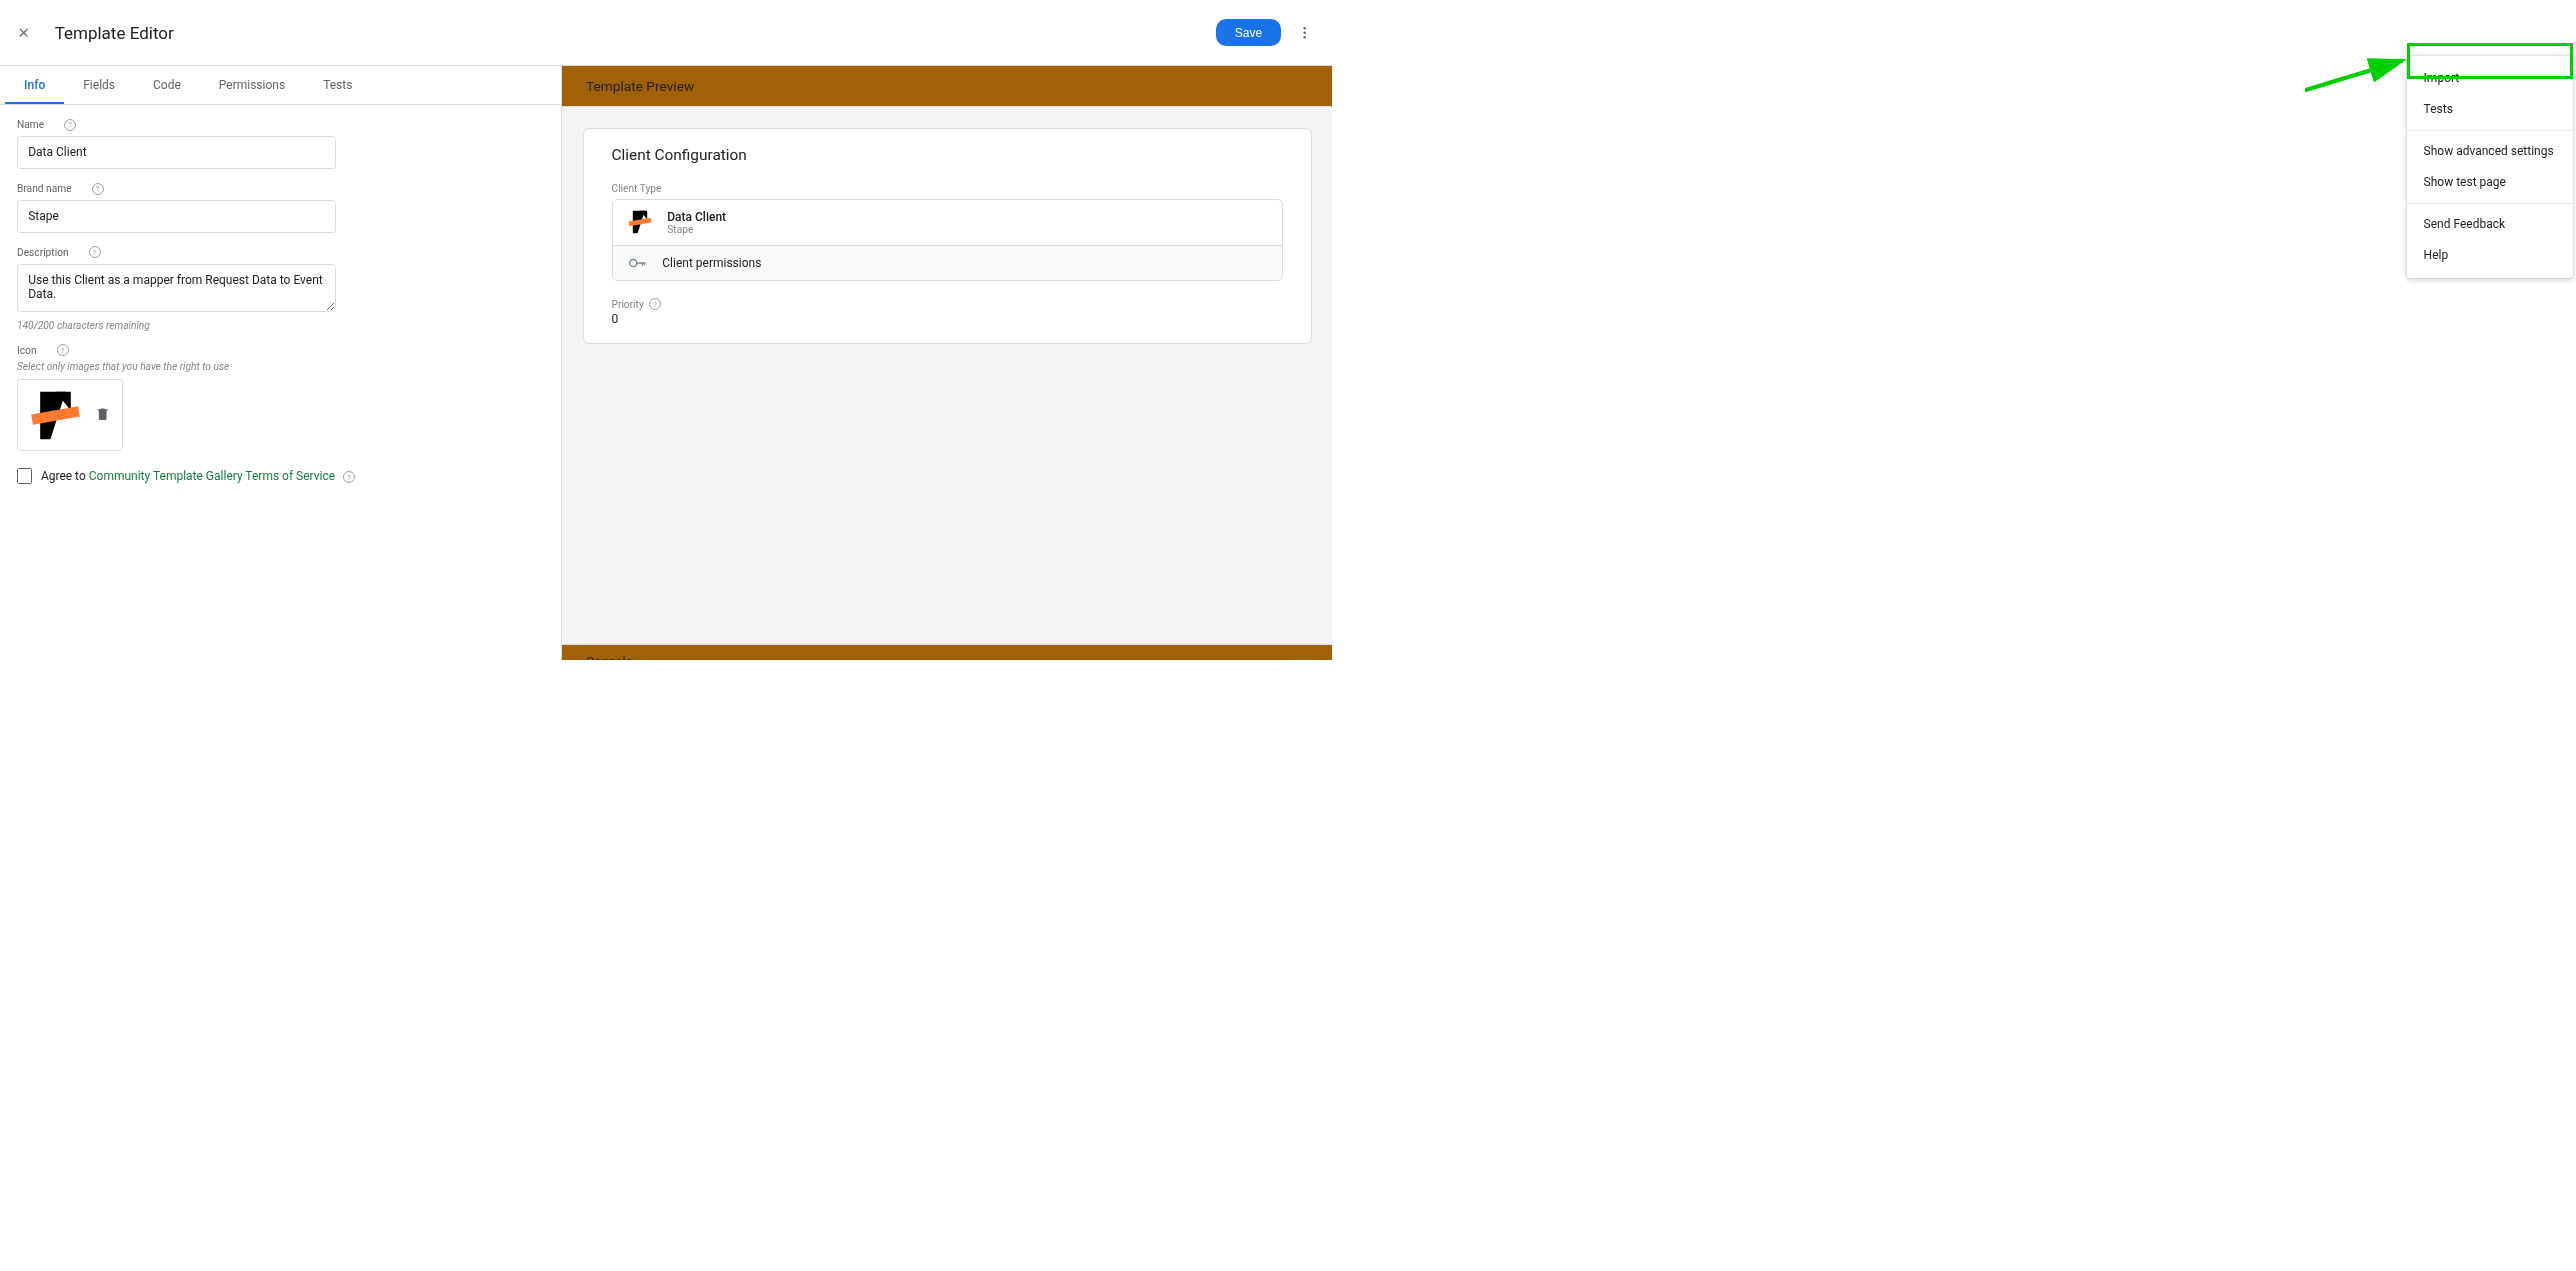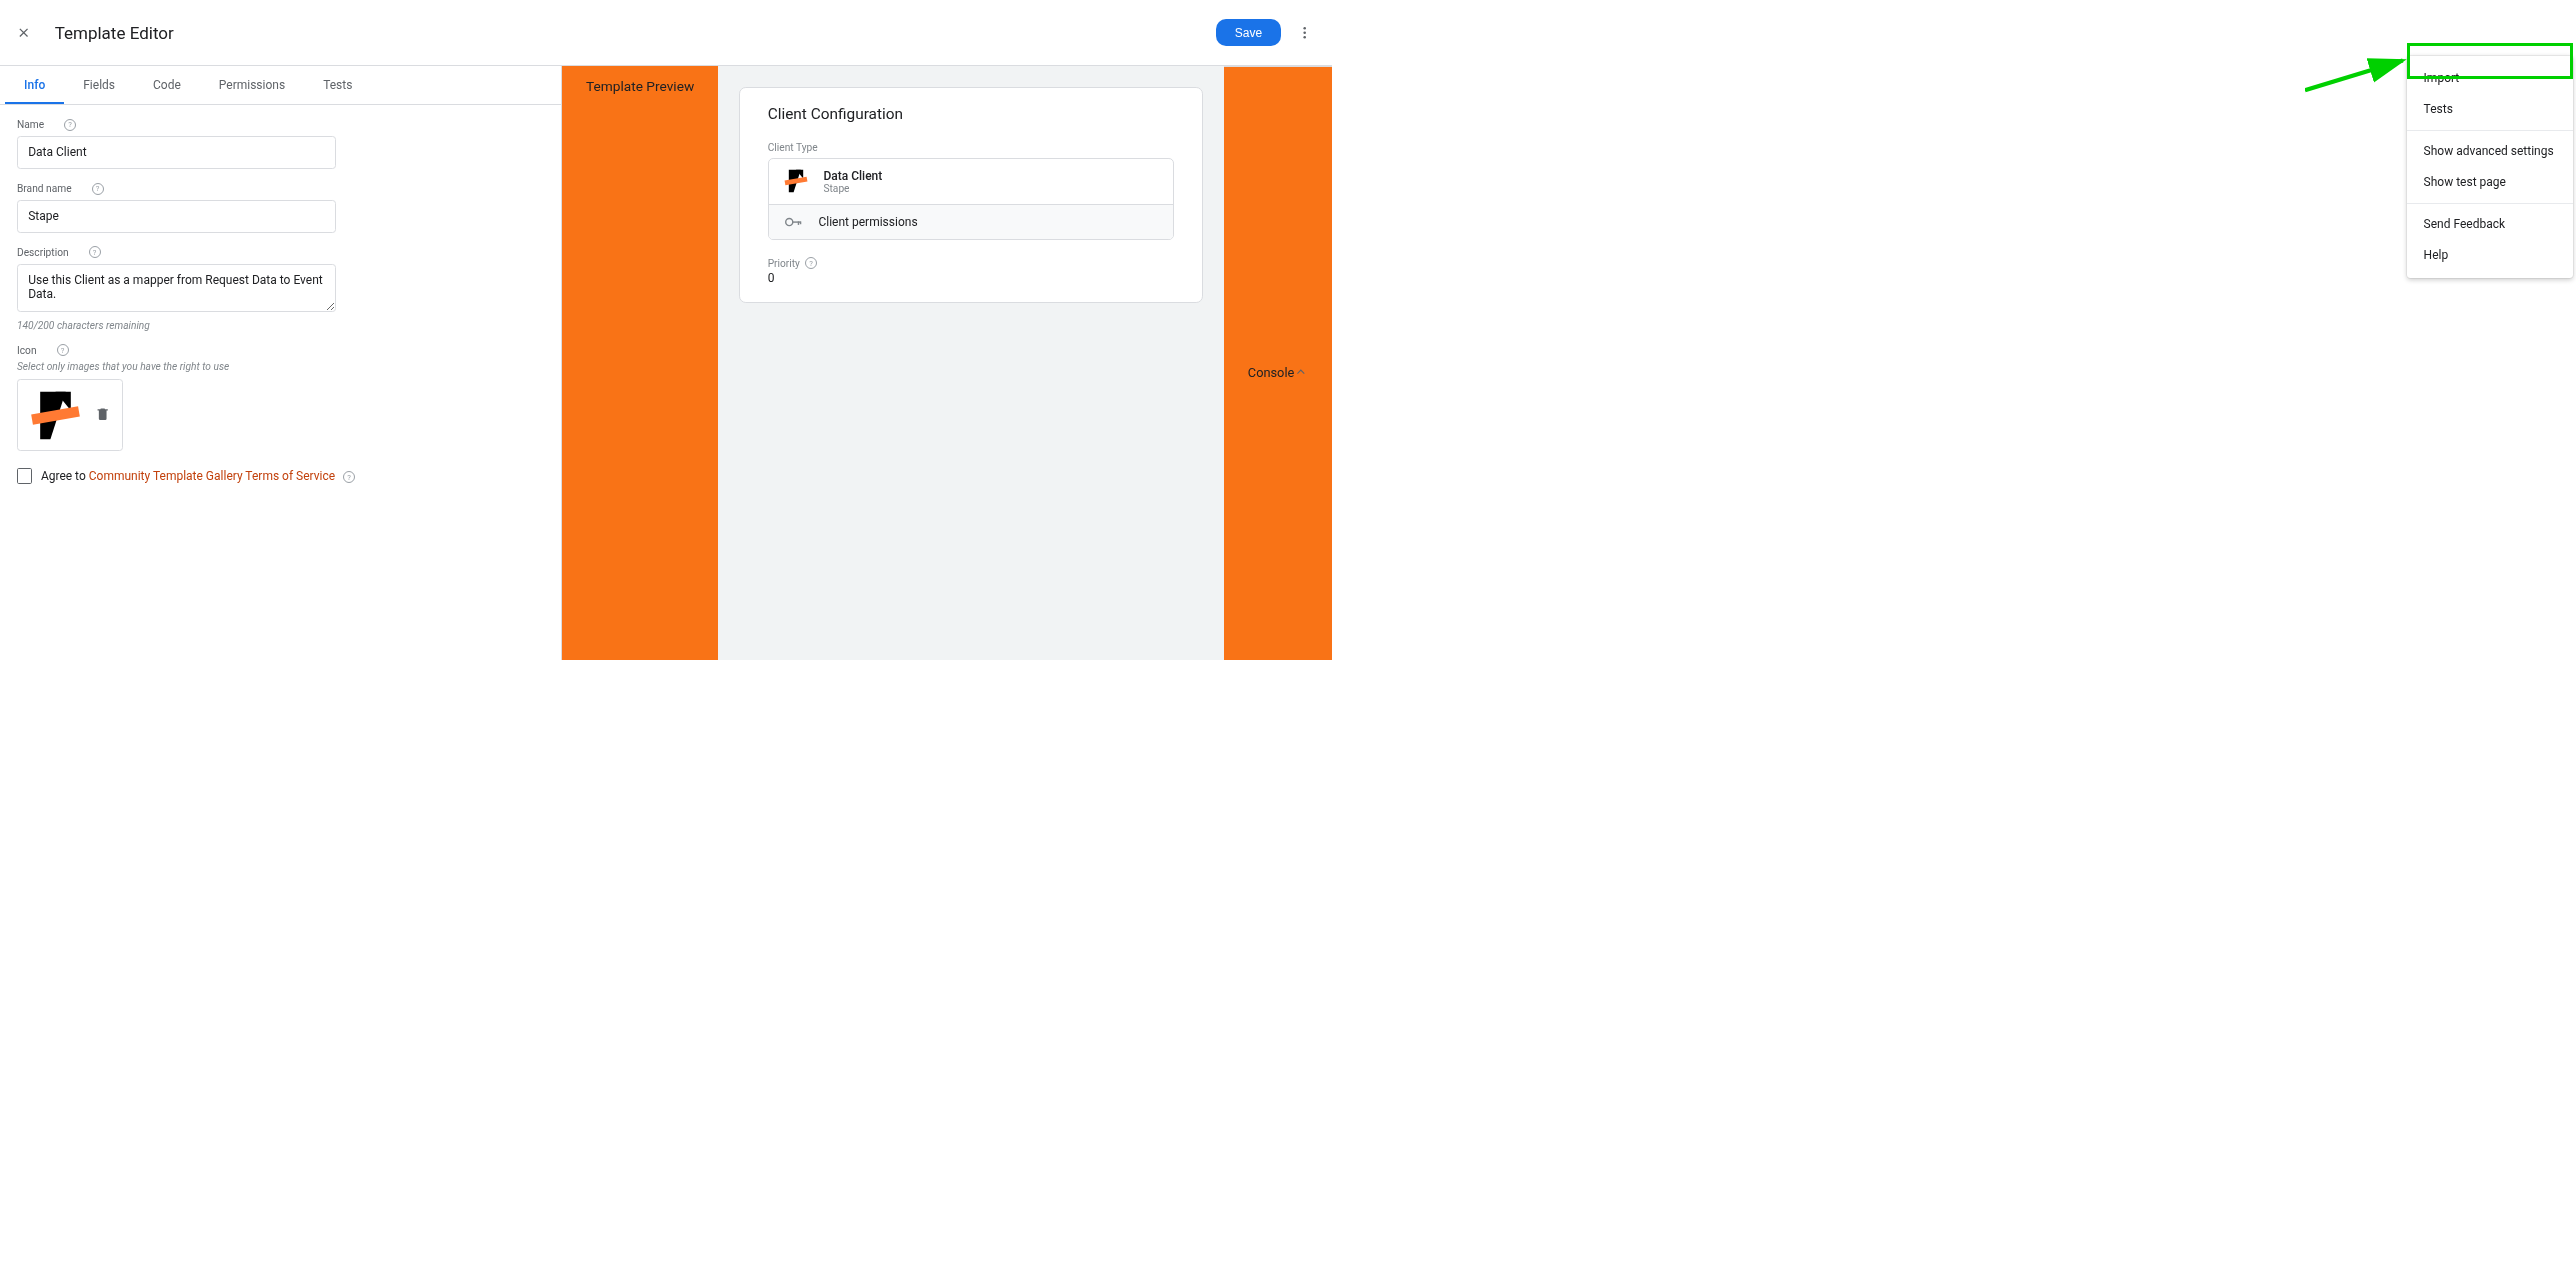--- a/index.html
+++ b/index.html
@@ -145,27 +145,27 @@
   align-items: center;
   gap: 8.5px;
   margin-top: 17px;
 }
 .checkbox {
   width: 15.4px; height: 15.4px;
   border: 1.7px solid #5f6368;
   border-radius: 1.7px;
   cursor: pointer;
 }
-.link { color: #c2410c; }
+.link { color: #15803d; }
 
 .right-panel {
   flex: 1;
   display: flex;
-  flex-direction: row;
-  background: #f97316;
+  flex-direction: column;
+  background: #a16207;
 }
 .preview-header {
   padding: 12px 24px;
   border-bottom: 0.9px solid #dadce0;
   font-size: 13.7px;
   color: #202124;
 }
 .preview-body {
   flex: 1;
   background: #f1f3f4;

